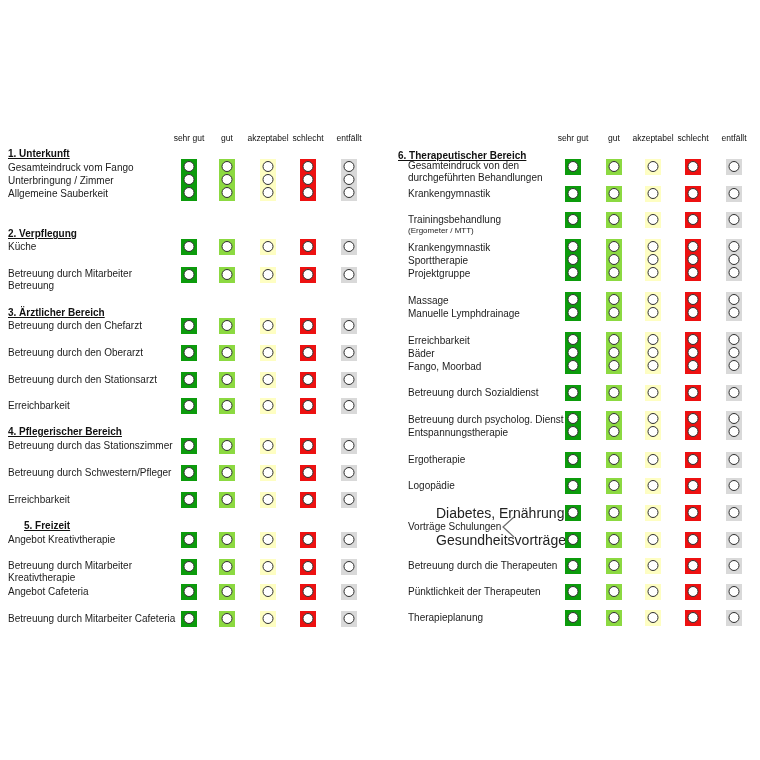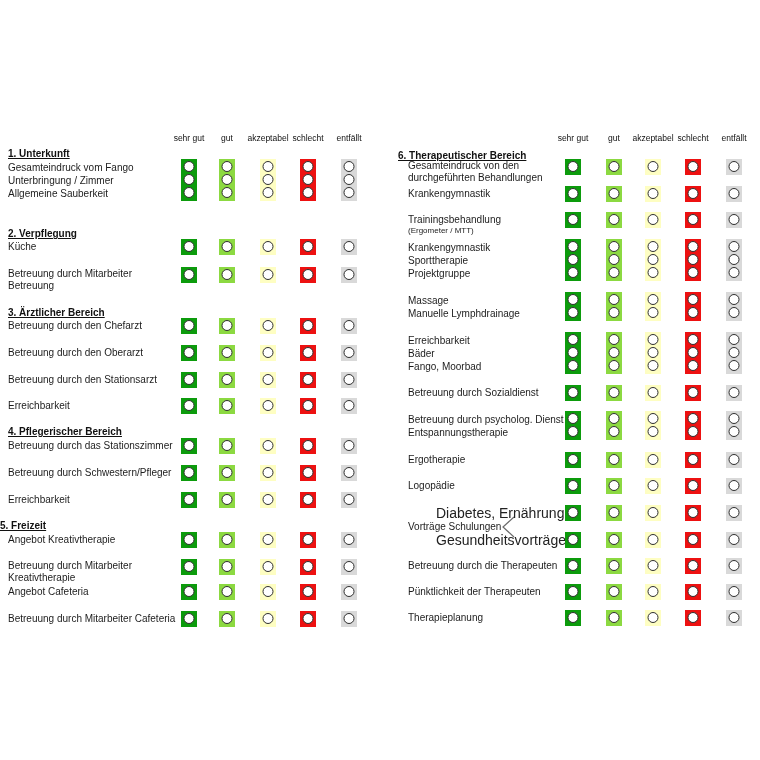--- a/index.html
+++ b/index.html
@@ -230,21 +230,21 @@
       </div>
       <div class="mark-bar" style="left: 260px; top: 492px; width: 16px; height: 16px; background: rgb(254, 254, 194);">
         <div class="mark-circle" style="top: 2px;"></div>
       </div>
       <div class="mark-bar" style="left: 300px; top: 492px; width: 16px; height: 16px; background: rgb(237, 17, 17);">
         <div class="mark-circle" style="top: 2px;"></div>
       </div>
       <div class="mark-bar" style="left: 341px; top: 492px; width: 16px; height: 16px; background: rgb(217, 217, 217);">
         <div class="mark-circle" style="top: 2px;"></div>
       </div>
-      <div class="section-title" style="left: 0; top: 520px;">5. Freizeit</div>
+      <div class="section-title" style="left: 24px; top: 520px;">5. Freizeit</div>
       <div class="row-label single" style="left: 8px; top: 534px;">
         <div>Angebot Kreativtherapie</div>
       </div>
       <div class="mark-bar" style="left: 181px; top: 532px; width: 16px; height: 16px; background: rgb(12, 155, 12);">
         <div class="mark-circle" style="top: 2px;"></div>
       </div>
       <div class="mark-bar" style="left: 219px; top: 532px; width: 16px; height: 16px; background: rgb(140, 217, 65);">
         <div class="mark-circle" style="top: 2px;"></div>
       </div>
       <div class="mark-bar" style="left: 260px; top: 532px; width: 16px; height: 16px; background: rgb(254, 254, 194);">

